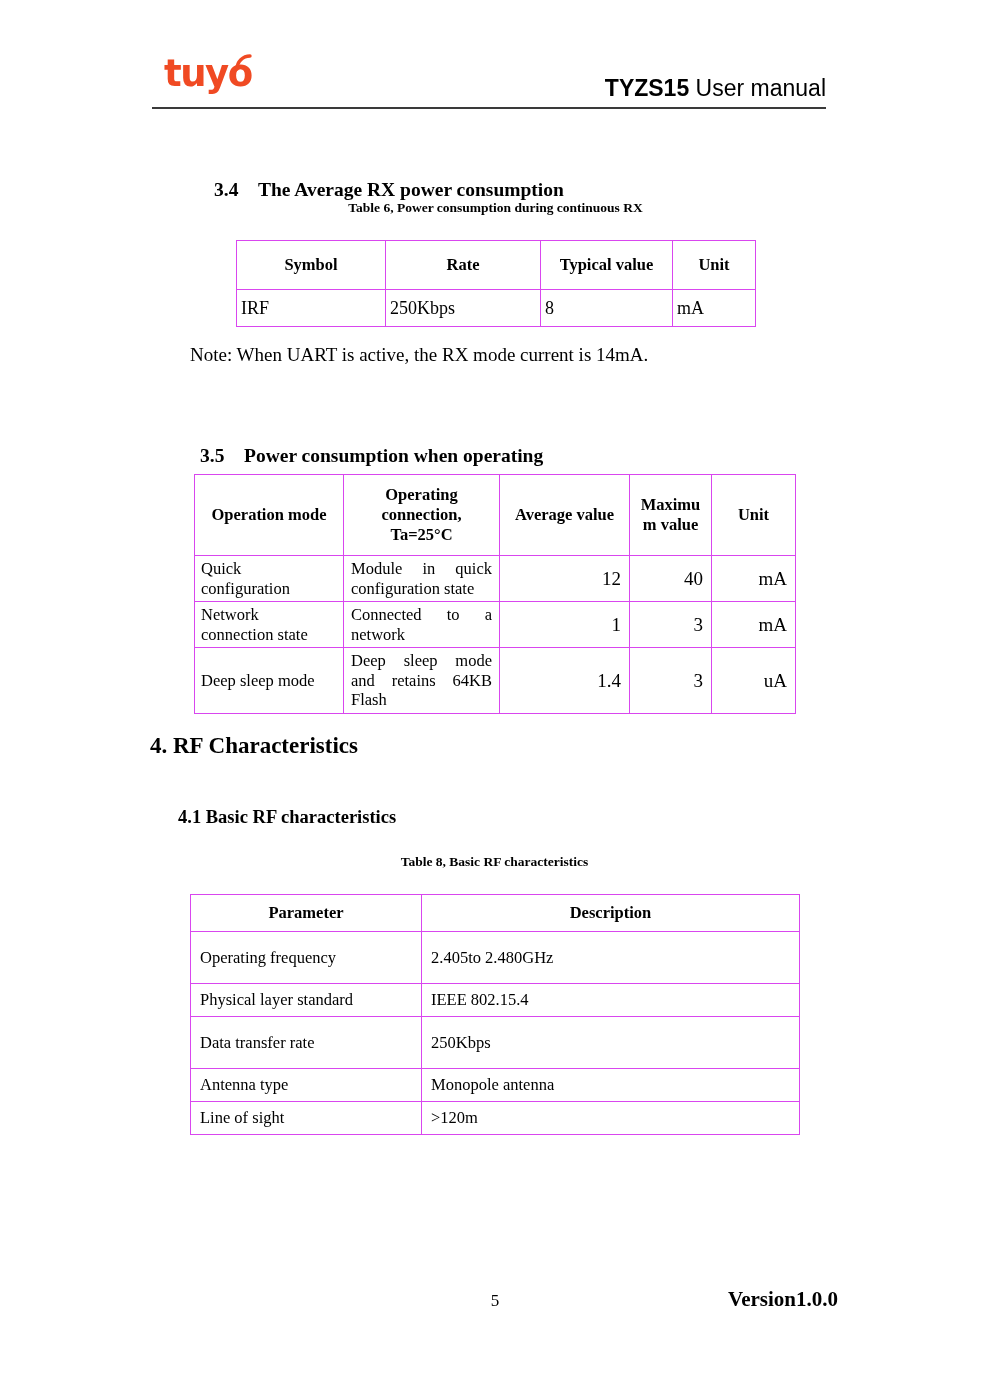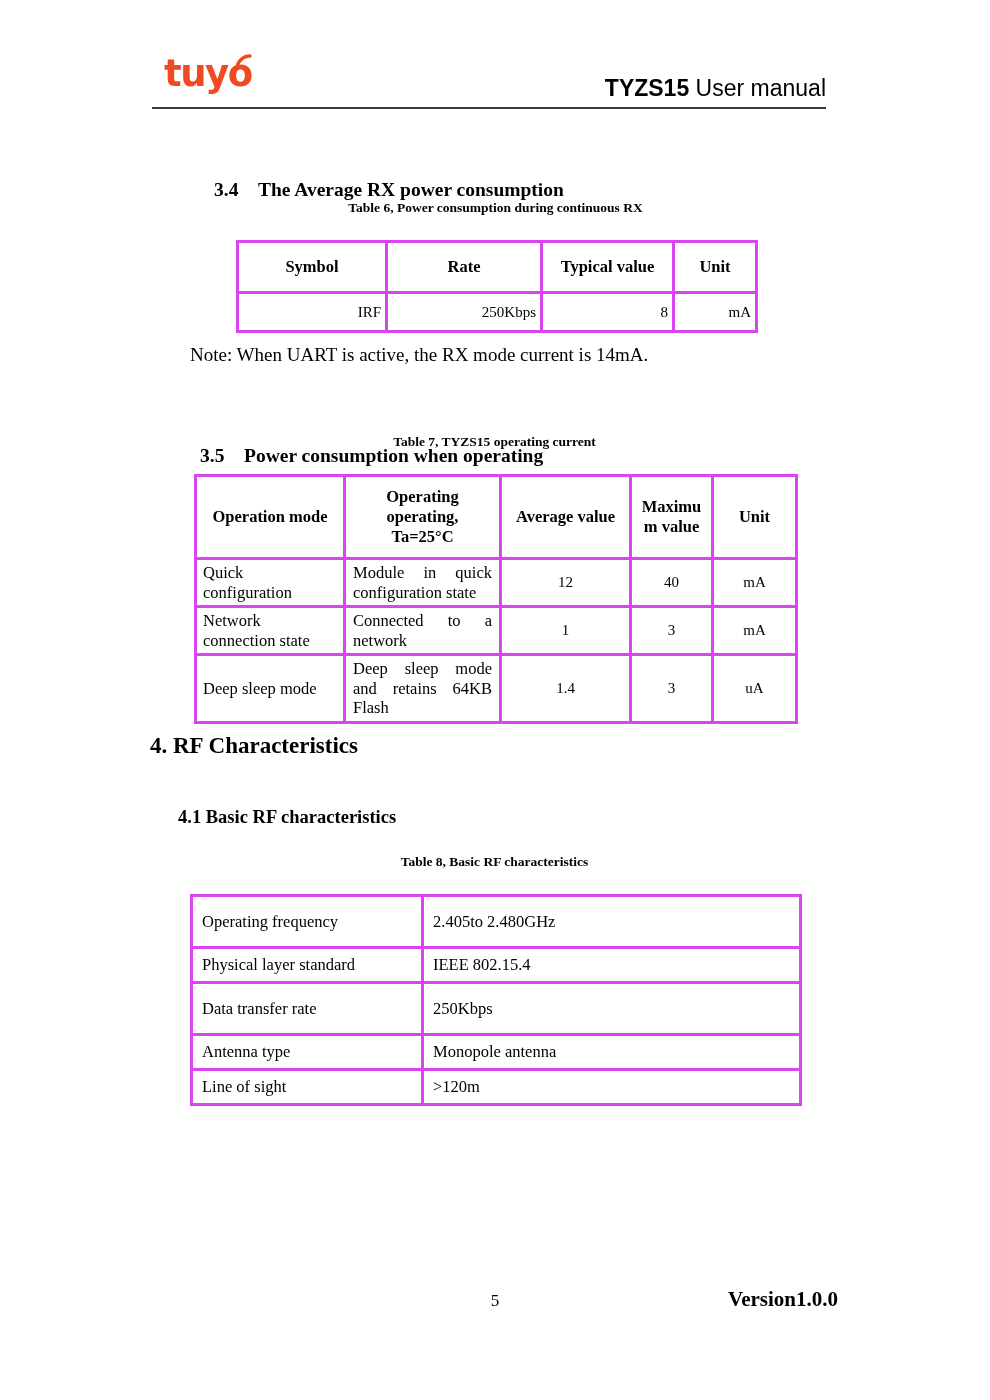--- a/index.html
+++ b/index.html
@@ -124,39 +124,39 @@
   }
 
   
   table {
     position: absolute;
     border-collapse: collapse;
     table-layout: fixed;
     font-size: 16px;
   }
   table td, table th {
-    border: 3px solid #d946ef;
+    border: 1px solid #d946ef;
     padding: 0;
     font-weight: normal;
     vertical-align: middle;
   }
   .hdr-cell {
     font-weight: 700;
     text-align: center;
     font-size: 16.5px;
     line-height: 20px;
     padding: 7px 4px;
   }
 
   
   #table6 { left: 236px; top: 240px; width: 519px; }
   #table6 .hdr-cell { padding: 14px 4px; }
   #table6 .data-cell {
-    text-align: right;
-    font-size: 15px;
+    text-align: left;
+    font-size: 18px;
     line-height: 20px;
     padding: 8px 4px;
   }
 
   
   #table7 { left: 194px; top: 474px; width: 601px; }
   #table7 .hdr-cell { padding: 10px 5px; }
   #table7 .c-mode {
     text-align: left;
     padding: 3px 6px;
@@ -167,23 +167,23 @@
     text-align: justify;
     text-align-last: justify;
     padding: 3px 7px;
     font-size: 16.5px;
     line-height: 19.5px;
     hyphens: none;
   }
   #table7 .c-cond span { display: block; }
   #table7 .c-cond span:last-child { text-align-last: left; }
   #table7 .c-val {
-    text-align: center;
+    text-align: right;
     padding: 3px 8px;
-    font-size: 15px;
+    font-size: 19px;
     line-height: 19.5px;
   }
 
   
   #table8 { left: 190px; top: 894px; width: 609px; }
   #table8 .hdr-cell { padding: 8px 4px; }
   #table8 .c-param, #table8 .c-desc {
     text-align: left;
     font-size: 16.5px;
     line-height: 20px;
@@ -264,36 +264,35 @@
       </tr>
     </tbody>
   </table>
 
   <div class="note" style="left:190px; top:343px;">Note: When UART is active, the RX mode current is 14mA.</div>
 
   <div class="h2" style="left:200px; top:397px;">
     <span class="num">3.5</span><span>Power consumption when operating</span>
   </div>
 
-  <div class="tbl-caption" style="left:194px; top:433px; width:601px;">Table 7, TYZS15 operating current</div>
 
   <table id="table7">
     <colgroup>
       <col style="width:149px">
         <col style="width:156px">
         <col style="width:130px">
         <col style="width:82px">
         <col style="width:84px">
     </colgroup>
     <tbody>
       <tr>
         <th class="hdr-cell">Operation mode</th>
         <th class="hdr-cell">
           <div>Operating</div>
-          <div>operating,</div>
+          <div>connection,</div>
           <div>Ta=25°C</div>
         </th>
         <th class="hdr-cell">Average value</th>
         <th class="hdr-cell">
           <div>Maximu</div>
           <div>m value</div>
         </th>
         <th class="hdr-cell">Unit</th>
       </tr>
 
@@ -345,20 +344,24 @@
   <div class="h3" style="left:178px; top:806px;">4.1 Basic RF characteristics</div>
 
   <div class="tbl-caption" style="left:190px; top:853px; width:609px;">Table 8, Basic RF characteristics</div>
 
   <table id="table8">
     <colgroup>
       <col style="width:231px">
         <col style="width:378px">
     </colgroup>
     <tbody>
+      <tr>
+        <th class="hdr-cell">Parameter</th>
+        <th class="hdr-cell">Description</th>
+      </tr>
       <tr style="height:52px;">
         <td class="c-param">Operating frequency</td>
         <td class="c-desc">2.405to 2.480GHz</td>
       </tr>
       <tr style="height:24px;">
         <td class="c-param">Physical layer standard</td>
         <td class="c-desc">IEEE 802.15.4</td>
       </tr>
       <tr style="height:52px;">
         <td class="c-param">Data transfer rate</td>

